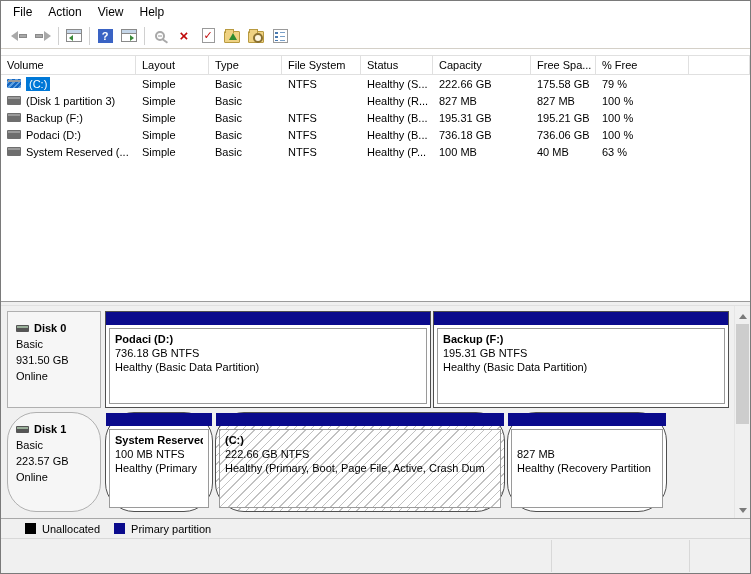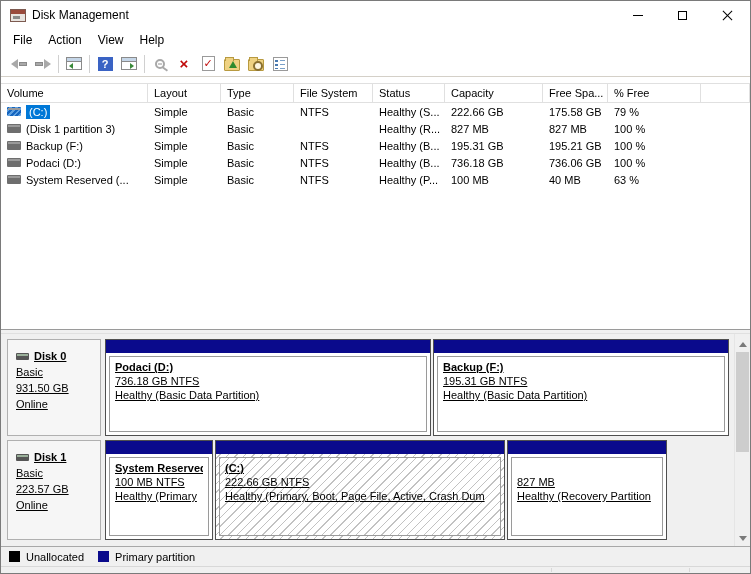--- a/index.html
+++ b/index.html
@@ -57,81 +57,66 @@
   .list-ico::after { content:""; position:absolute; left:1px; top:2px; width:3px; height:9px;
       background:repeating-linear-gradient(#4a7ab0 0 2px, transparent 2px 4px); }
 
   
   .listview { flex:0 0 253px; background:#fff; display:flex; flex-direction:column; overflow:hidden; border-bottom:1px solid #9a9a9a; }
   .lv-spacer { height:6px; }
   .lv-header { display:flex; height:20px; align-items:center; border-top:1px solid #e0e0e0; border-bottom:1px solid #e0e0e0; }
   .hcell { height:100%; display:flex; align-items:center; padding-left:6px; border-right:1px solid #e0e0e0; overflow:hidden; white-space:nowrap; }
   .lv-row { display:flex; height:17px; align-items:center; }
   .cell { padding-left:6px; overflow:hidden; white-space:nowrap; display:flex; align-items:center; }
-  .c0 { width:147px; } .c1 { width:73px; } .c2 { width:73px;text-align:right; } .c3 { width:79px; }
+  .c0 { width:135px; } .c1 { width:73px; } .c2 { width:73px;text-align:right; } .c3 { width:79px; }
   .c4 { width:72px; } .c5 { width:98px; } .c6 { width:65px; } .c7 { width:93px; } .c8 { flex:1; }
   .vol-ico { flex:0 0 14px; height:9px; background:#6e6e6e; border-radius:1px; margin-right:5px; position:relative; }
   .vol-ico::before { content:""; position:absolute; left:1px; top:1px; right:1px; height:2px; background:#9a9a9a; }
   .vol-ico.sel { background:repeating-linear-gradient(135deg,#1565c0 0 2px,#5ea0e0 2px 4px); }
   .vol-label.selected { background:#0078d7; color:#fff; padding:1px 3px; }
 
   
   .splitter { flex:0 0 4px; background:#f0f0f0; border-bottom:1px solid #e0e0e0; }
   .graph { flex:0 0 212px; background:#f0f0f0; position:relative; padding-top:5px; overflow:hidden; }
-  .disk-row { display:flex; margin-bottom:4px;text-decoration:underline; }
+  .disk-row { display:flex; margin-bottom:4px; }
   .disk-info { flex:0 0 94px; margin-left:6px; height:97px; background:#f6f6f6; border:1px solid #b0b0b0; padding:8px 0 0 8px; line-height:16px; }
   .disk-name { font-weight:bold; display:flex; align-items:center; }
   .disk-ico { width:13px; height:7px; background:#555; border-radius:1px; margin-right:5px; position:relative; }
   .disk-ico::before { content:""; position:absolute; left:1px; top:1px; right:1px; height:2px; background:#9ab09a; }
   .parts { display:flex; margin-left:4px; }
   .part { height:97px; border:1px solid #4f4f4f; background:#fff; display:flex; flex-direction:column; margin-right:2px; }
   .part-bar { height:13px; background:#0a0a8c; flex:0 0 auto; }
   .part-body { flex:1; margin:3px; border:1px solid #9a9a9a; padding:3px 5px; overflow:hidden; background:#fff; }
   .part.hatched { background:repeating-linear-gradient(135deg,#c2c2c2 0 1px,#fff 1px 6px); }
   .part.hatched .part-body { background:repeating-linear-gradient(135deg,#c2c2c2 0 1px,#fff 1px 6px); }
   .pline { height:14px; line-height:14px; white-space:nowrap; overflow:hidden; }
   .pname { font-weight:bold; }
-  .d1 .part, .d1 .disk-info { height:100px; }
+  .d1 .part, .d1 .disk-info { height:100px;border-radius:29px; }
 
   .vscroll { position:absolute; right:0; top:0; bottom:0; width:16px; background:#f0f0f0; border-left:1px solid #e5e5e5; }
   .vs-up,.vs-down { position:absolute; left:0; width:100%; height:16px; display:flex; align-items:center; justify-content:center; }
   .vs-up { top:2px; } .vs-down { bottom:0; }
   .tri-up { width:0; height:0; border-left:4px solid transparent; border-right:4px solid transparent; border-bottom:5px solid #7a7a7a; }
   .tri-down { width:0; height:0; border-left:4px solid transparent; border-right:4px solid transparent; border-top:5px solid #7a7a7a; }
   .vs-thumb { position:absolute; left:1px; right:1px; top:18px; height:100px; background:#cdcdcd; }
 
   
-  .legend { flex:0 0 20px; background:#f0f0f0; border-top:1px solid #a8a8a8; display:flex; align-items:center; padding-left:8px; }
+  .legend { flex:0 0 20px; background:#f0f0f0; border-top:1px solid #a8a8a8; display:flex; align-items:center; padding-left:24px; }
   .legend-item { display:flex; align-items:center; margin-right:14px; }
   .swatch { width:11px; height:11px; margin-right:6px; }
   .sw-unalloc { background:#000; }
   .sw-primary { background:#0a0a8c; }
   .statusstrip { flex:1; background:#f0f0f0; border-top:1px solid #d8d8d8; position:relative; }
   .ss-div { position:absolute; top:1px; bottom:1px; width:1px; background:#d8d8d8; }
 </style>
 </head>
 <body>
 
 <div class="window">
 
-  <div class="titlebar">
-    <span class="app-icon"></span>
-    <span class="title-text">Disk Management</span>
-    <div class="tb-controls">
-      <div class="tb-btn">
-          <span class="glyph-min"></span>
-        </div>
-      <div class="tb-btn">
-          <span class="glyph-max"></span>
-        </div>
-      <div class="tb-btn">
-          <span class="glyph-close"></span>
-        </div>
-    </div>
-  </div>
 
   <div class="menubar">
     <span class="menu-item">File</span>
     <span class="menu-item">Action</span>
     <span class="menu-item">View</span>
     <span class="menu-item">Help</span>
   </div>
 
   <div class="toolbar">
     <div class="tbtn">

